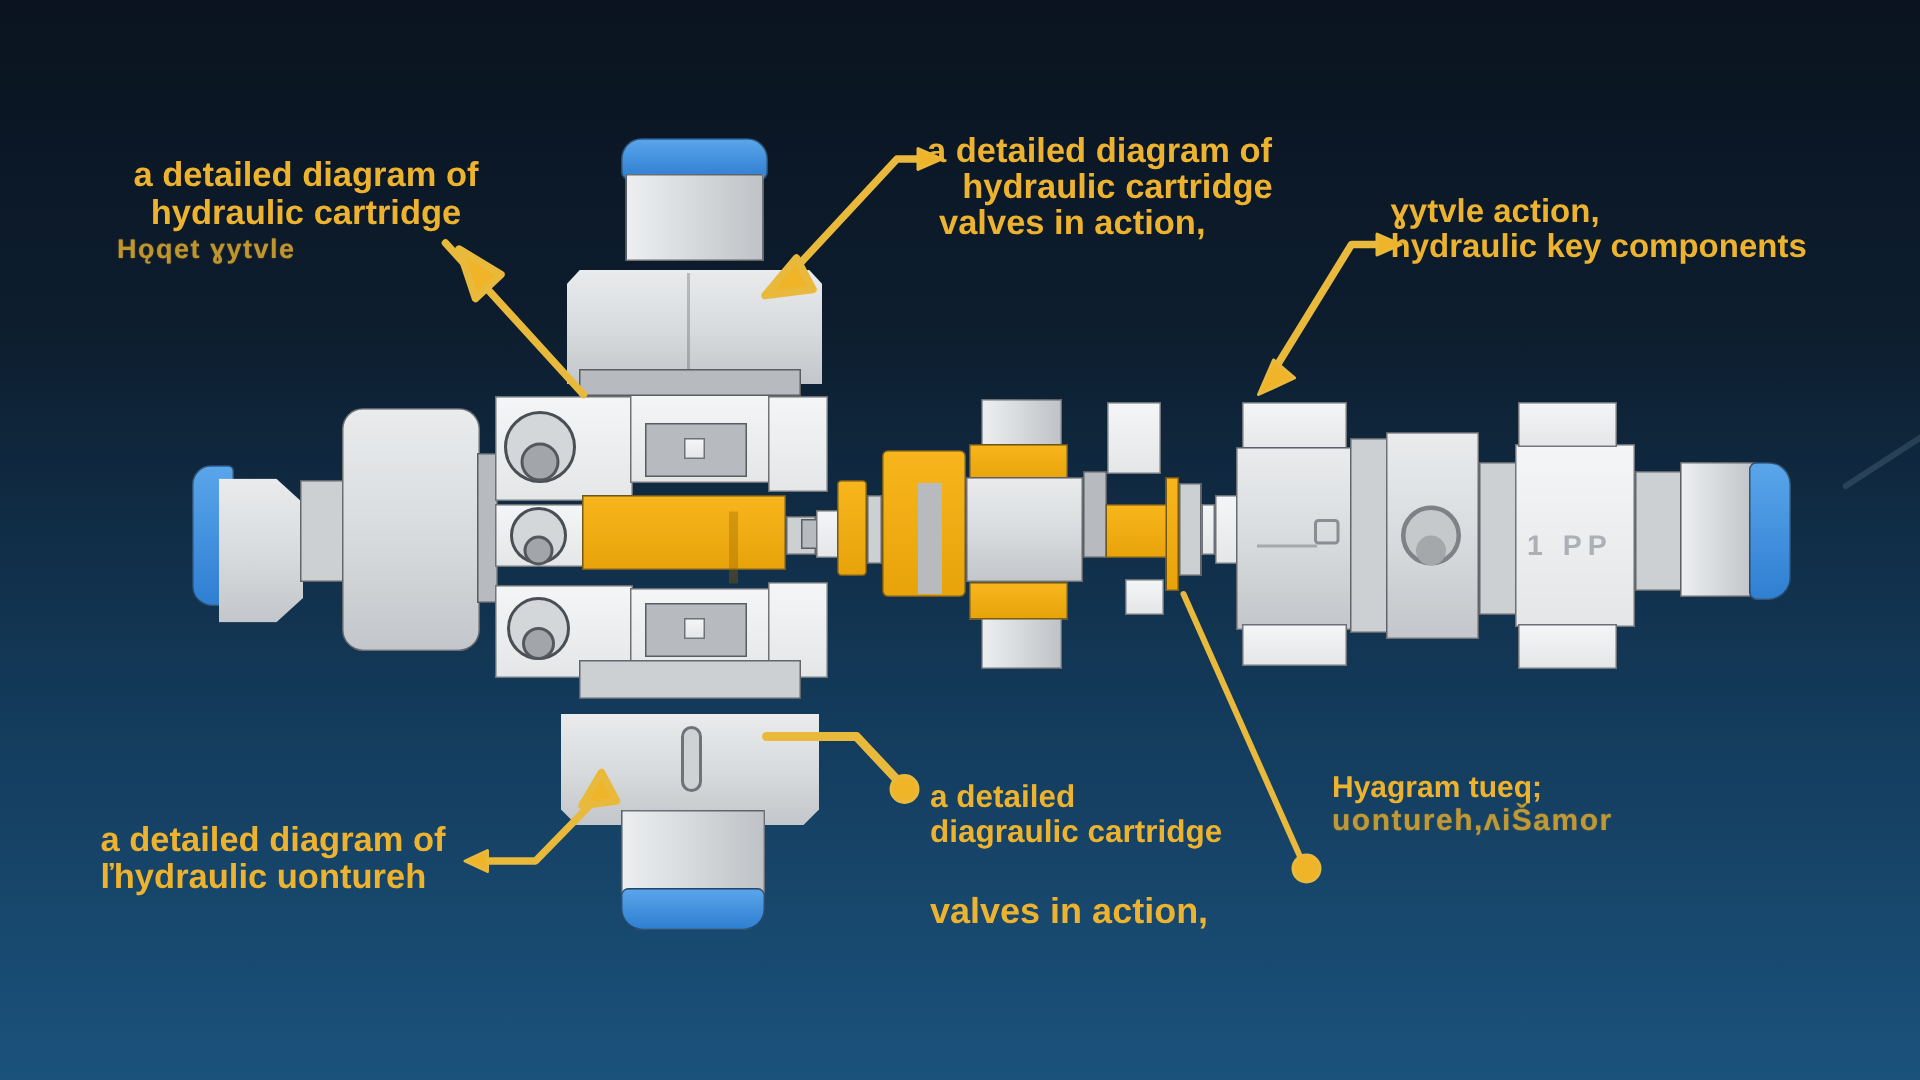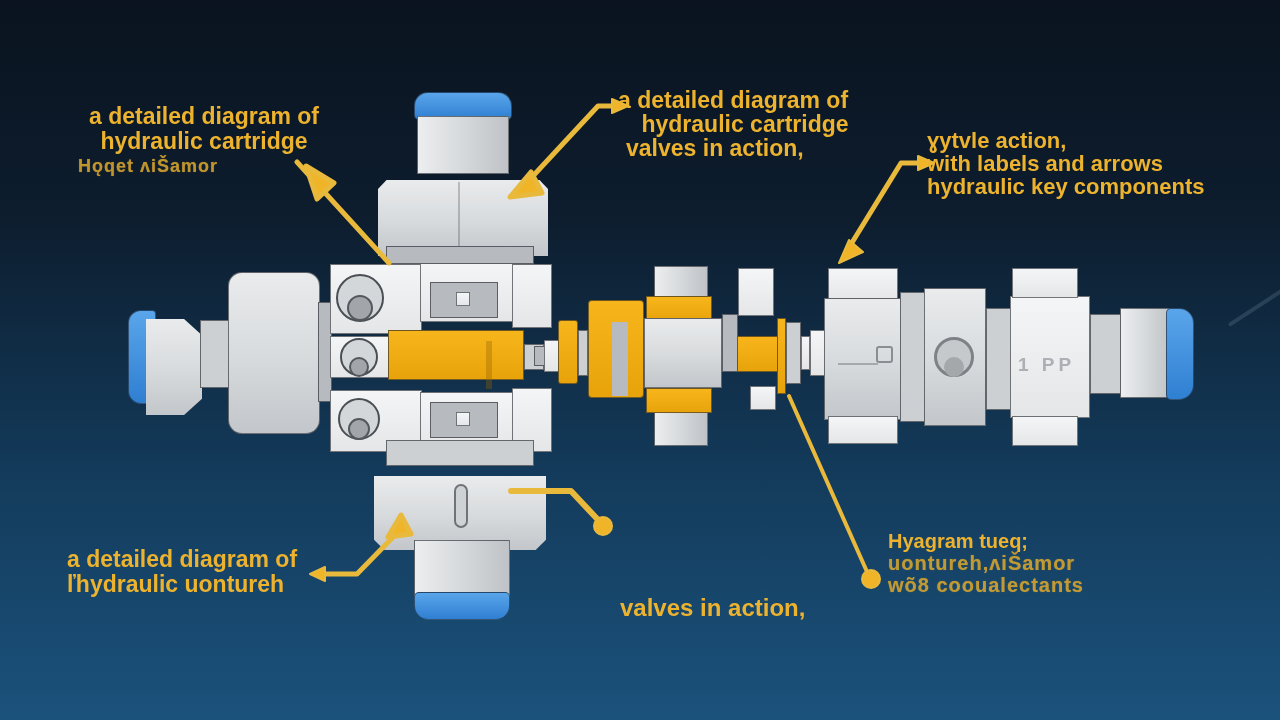--- a/index.html
+++ b/index.html
@@ -139,43 +139,45 @@
       <polygon points="325,567 310,574 325,581" stroke-width="2"></polygon>
       <polygon points="401,515 388,537 411,534"></polygon>
       <circle cx="603" cy="526" r="9" stroke-width="2"></circle>
       <circle cx="871" cy="579" r="9" stroke-width="2"></circle>
     </g>
   </svg>
 
   <div class="label" style="left:78px;top:104px;width:252px;font-size:23px;line-height:25px;text-align:center;">
     <span class="lbl-line">a detailed diagram of</span>
     <span class="lbl-line">hydraulic cartridge</span>
-    <span class="lbl-line sub" style="font-size:18px;text-align:left;padding-right:96px;">Hǫqet ʌiŠamor</span>
+    <span class="lbl-line sub" style="font-size:18px;text-align:left;padding-right:96px;">Hǫqet ɣytvle</span>
   </div>
 
   <div class="label" style="left:618px;top:88px;width:254px;font-size:23px;line-height:24px;text-align:center;">
     <span class="lbl-line" style="text-align:left;">a detailed diagram of</span>
     <span class="lbl-line">hydraulic cartridge</span>
     <span class="lbl-line" style="text-align:left;padding-left:8px;">valves in action,</span>
   </div>
 
   <div class="label" style="left:927px;top:129px;width:300px;font-size:22px;line-height:23px;">
     <span class="lbl-line">ɣytvle action,</span>
-    <span class="lbl-line">with labels and arrows</span>
     <span class="lbl-line">hydraulic key components</span>
   </div>
 
   <div class="label" style="left:67px;top:547px;width:260px;font-size:23px;line-height:25px;">
     <span class="lbl-line">a detailed diagram of</span>
     <span class="lbl-line">ľhydraulic uontureh</span>
   </div>
 
+  <div class="label" style="left:620px;top:520px;width:230px;font-size:21px;line-height:23px;">
+    <span class="lbl-line">a detailed</span>
+    <span class="lbl-line">diagraulic cartridge</span>
+  </div>
   <div class="label" style="left:620px;top:594px;width:230px;font-size:24px;">
     <span class="lbl-line">valves in action,</span>
   </div>
 
-  <div class="label" style="left:888px;top:530px;width:230px;font-size:20px;line-height:22px;">
+  <div class="label" style="left:888px;top:514px;width:230px;font-size:20px;line-height:22px;">
     <span class="lbl-line">Hyagram tueq;</span>
     <span class="lbl-line sub" style="font-size:20px;">uontureh,ʌiŠamor</span>
-    <span class="lbl-line sub" style="font-size:20px;">wõ8 cooualectants</span>
   </div>
 
 </div>
 
 </body></html>

